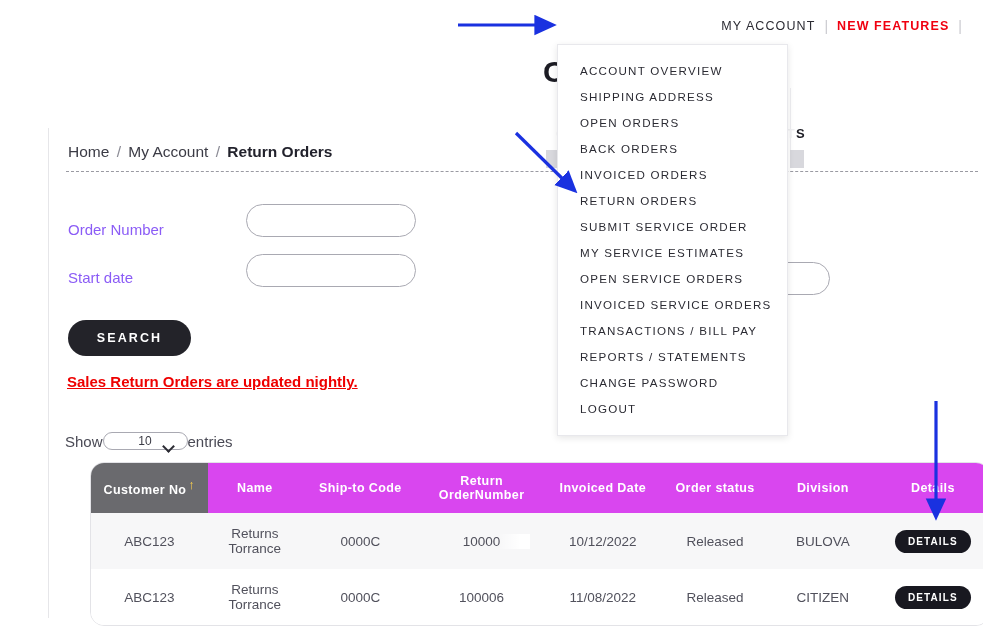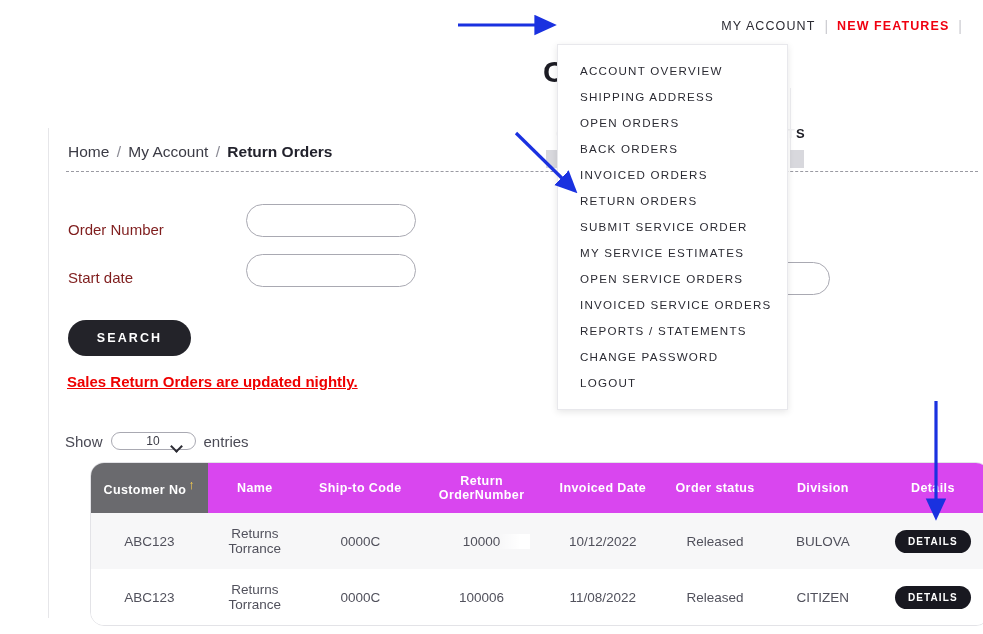--- a/index.html
+++ b/index.html
@@ -71,21 +71,21 @@
   }
   .breadcrumb .sep { color:#8a8a94; margin: 0 3px; }
   .breadcrumb .cur { font-weight: 700; color:#22222c; }
   .dashed-rule {
     position: absolute; left: 66px; top: 171px; width: 912px; height: 0;
     border-top: 1px dashed #9a9aa2;
   }
 
   
   .flabel {
-    position: absolute; font-size: 15px; color: #7f1d1d; white-space: nowrap;
+    position: absolute; font-size: 15px; color: #8b5cf6; white-space: nowrap;
   }
   .pill-input {
     position: absolute; height: 33px; width: 170px;
     border: 1px solid #a9a9b2; border-radius: 20px;
     background: #fff;
   }
   .search-btn {
     position: absolute; left: 68px; top: 320px;
     width: 123px; height: 36px; border-radius: 19px;
     background: #232329; color: #fff; border: none;
@@ -93,21 +93,21 @@
     font-family: "Liberation Sans", sans-serif; cursor: pointer;
   }
   .notice {
     position: absolute; left: 67px; top: 373px;
     font-size: 15px; font-weight: 700; color: #ee0000; white-space: nowrap; text-decoration: underline;
   }
 
   
   .show-row {
     position: absolute; left: 65px; top: 432px;
-    display: flex; align-items: center; gap: 8px;
+    display: flex; align-items: center; 
   }
   .show-row .txt { font-size: 15px; color: #4a4a55; }
   .entries-select {
     position: relative; width: 85px; height: 18px;
     border: 1px solid #a9a9b2; border-radius: 18px;
     background: #fff; display: flex; align-items: center;
     justify-content: center; cursor: pointer;
   }
   .entries-select .val { font-size: 12px; color: #3b3b45; }
   .entries-select .chev {
@@ -281,20 +281,21 @@
     <a class="mi">ACCOUNT OVERVIEW</a>
     <a class="mi">SHIPPING ADDRESS</a>
     <a class="mi">OPEN ORDERS</a>
     <a class="mi">BACK ORDERS</a>
     <a class="mi">INVOICED ORDERS</a>
     <a class="mi">RETURN ORDERS</a>
     <a class="mi">SUBMIT SERVICE ORDER</a>
     <a class="mi">MY SERVICE ESTIMATES</a>
     <a class="mi">OPEN SERVICE ORDERS</a>
     <a class="mi">INVOICED SERVICE ORDERS</a>
+    <a class="mi">TRANSACTIONS / BILL PAY</a>
     <a class="mi">REPORTS / STATEMENTS</a>
     <a class="mi">CHANGE PASSWORD</a>
     <a class="mi">LOGOUT</a>
   </div>
 
   <svg class="anno" style="left:455px; top:12px;" width="115" height="30">
     <defs>
       <marker id="ah1" markerWidth="7" markerHeight="7" refX="5.5" refY="3.2" orient="auto">
         <path d="M0,0 L7,3.2 L0,6.4 z" fill="#1a31e0"></path>
       </marker>

